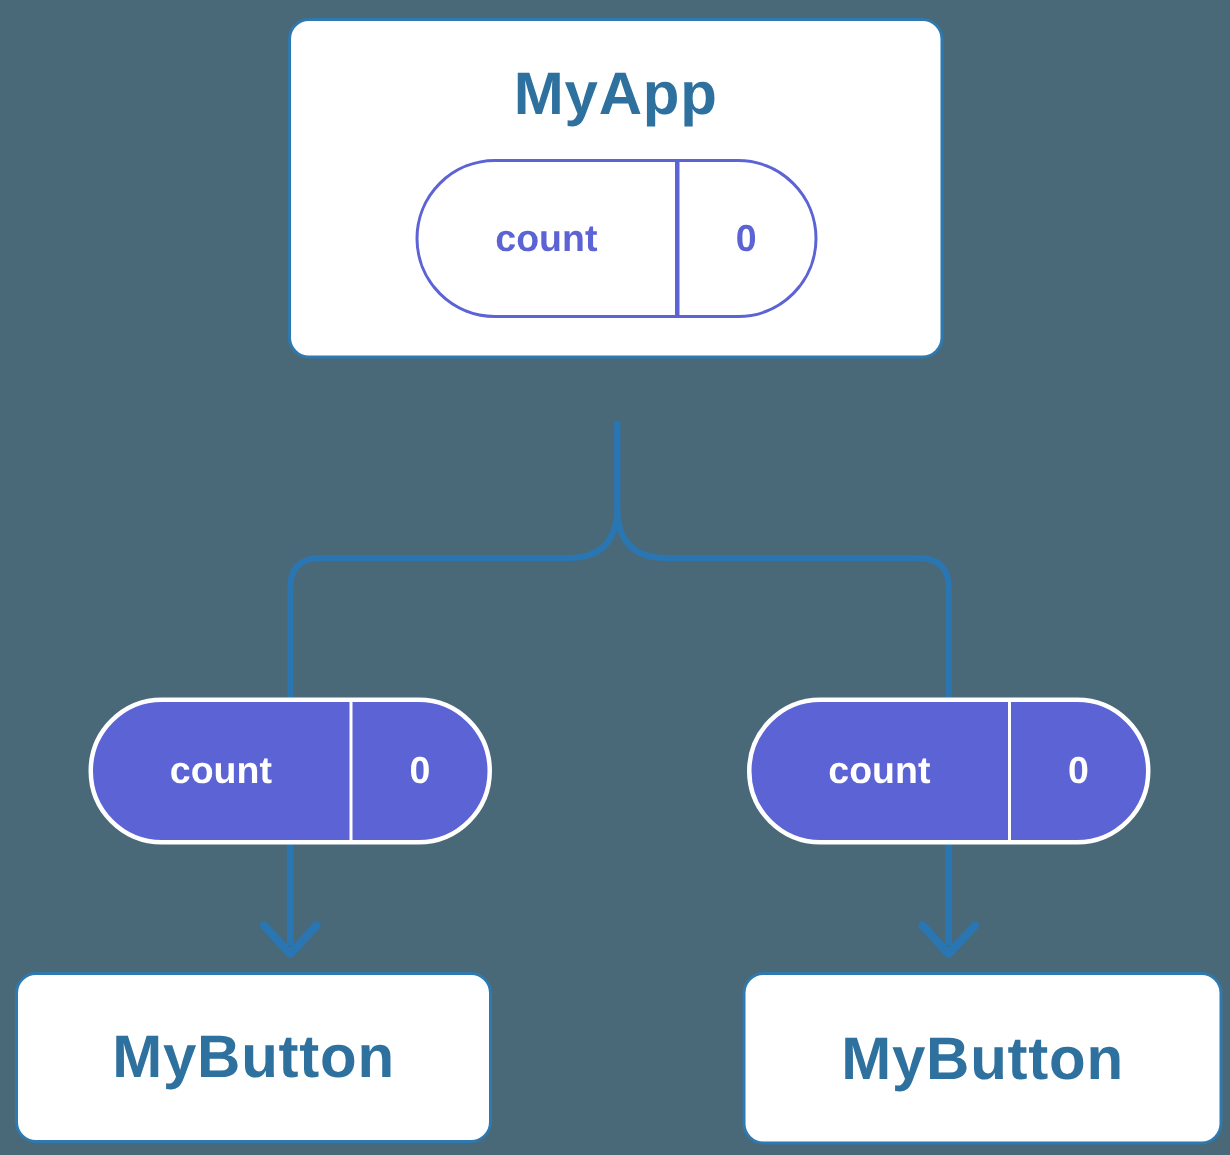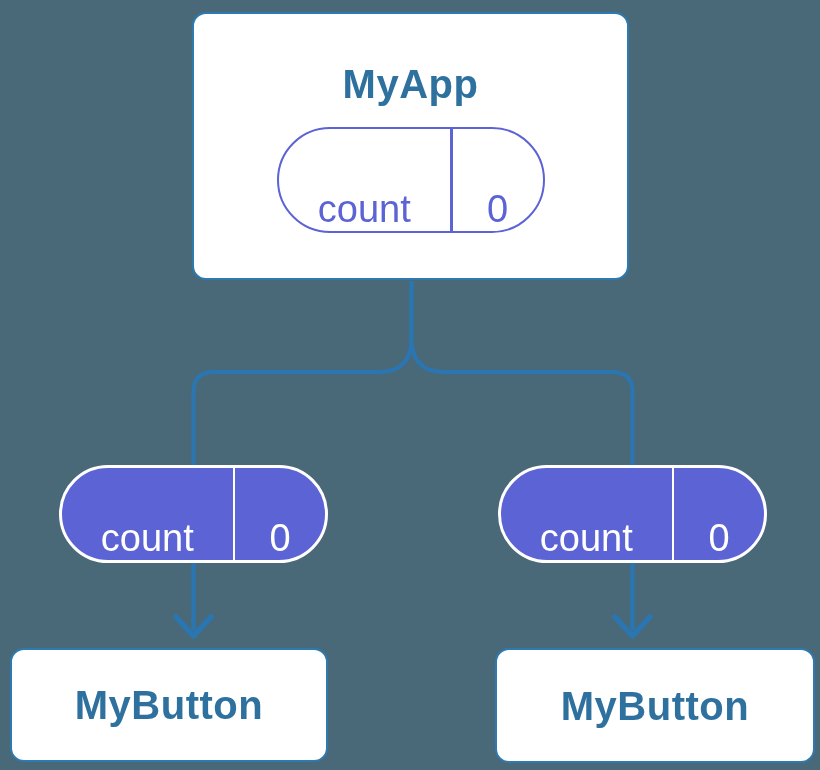--- a/index.html
+++ b/index.html
@@ -51,37 +51,37 @@
   .node-title {
     color: var(--node-title, #2e719f);
     font-size: 40px;
     font-weight: 700;
     letter-spacing: 0.5px;
     line-height: 48px;
     white-space: nowrap;
   }
   #node-root {
     left: 192px; top: 12px;
-    width: 437px; height: 268px;
+    width: 437px; height: 227px;
     gap: 19px;
   }
   #leaf-left {
     left: 10px; top: 648px;
     width: 318px; height: 114px;
   }
   #leaf-right {
     left: 495px; top: 648px;
     width: 320px; height: 115px;
   }
   .pill {
     display: flex;
-    align-items: flex-end;
+    align-items: center;
     box-sizing: border-box;
-    font-size: 38px;
-    font-weight: 400;
+    font-size: 25px;
+    font-weight: 700;
     white-space: nowrap;
   }
   .pill-key {
     flex: 1;
     display: flex;
     align-items: center;
     justify-content: center;
   }
   .pill-divider {
     width: 2.5px;

